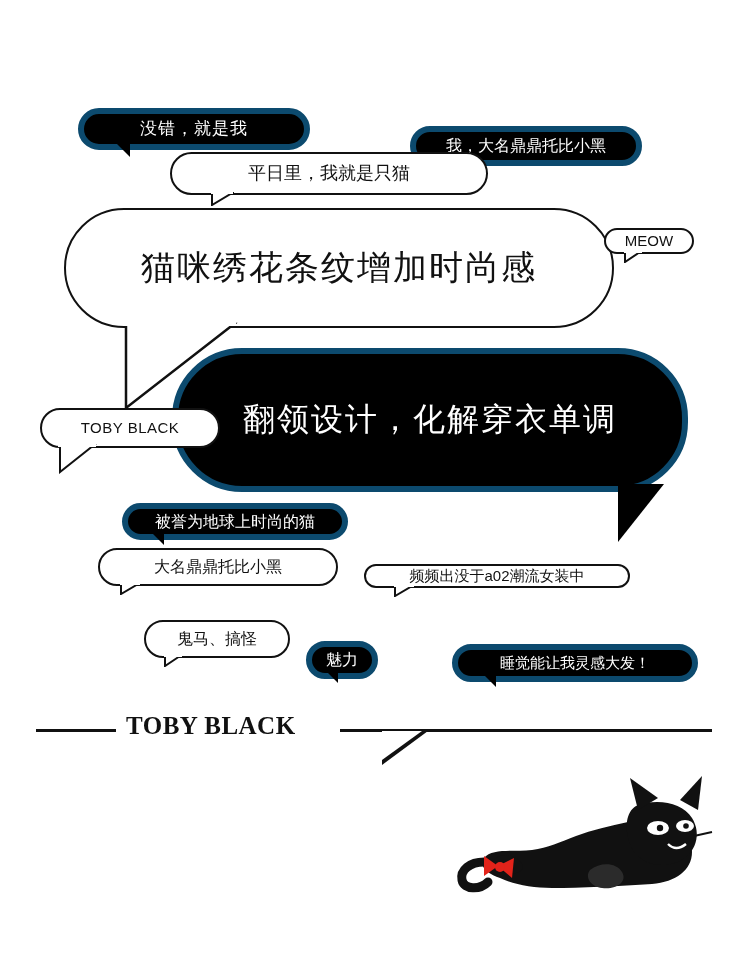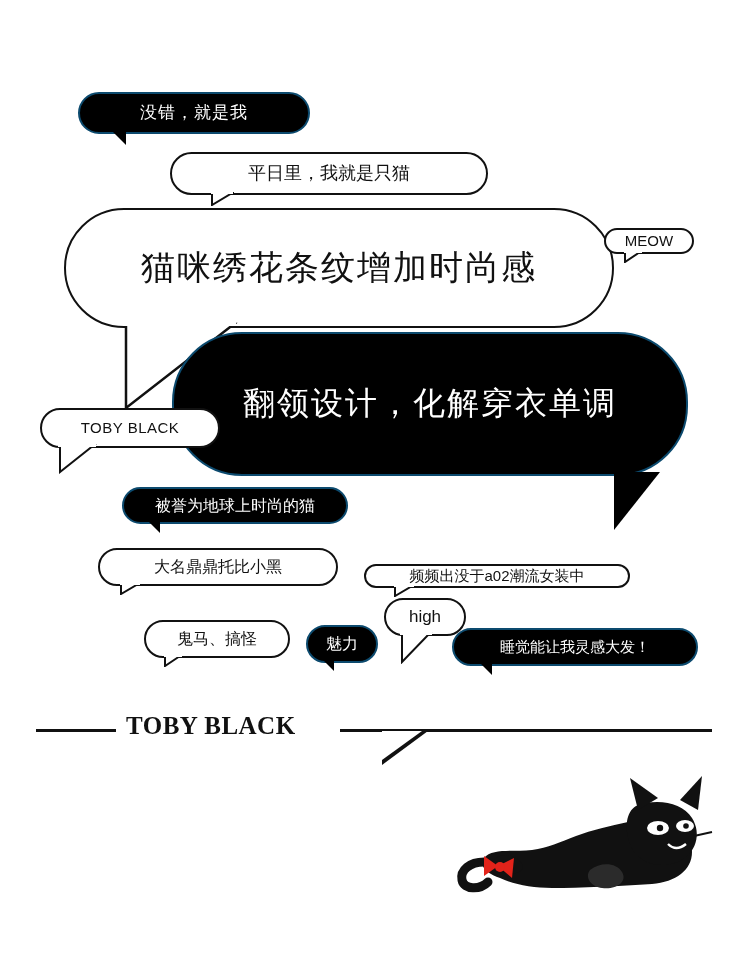--- a/index.html
+++ b/index.html
@@ -32,22 +32,23 @@
     white-space: nowrap;
     line-height: 1.1;
   }
   .bubble.light {
     background: #ffffff;
     border: 2px solid #111111;
     color: #111111;
   }
   .bubble.dark {
     background: #000000;
-    border: 2px solid #0c4a6e;
+    border: 6px solid #0c4a6e;
     color: #ffffff;
+    margin-top: 16px;
   }
   
   #b-yes {
     left: 78px; top: 92px;
     width: 232px; height: 42px;
     border-radius: 21px;
     font-size: 17px;
     letter-spacing: 1px;
   }
   #b-yes .tail-shape {
@@ -272,20 +273,24 @@
 </head>
 <body>
 
 <div class="stage">
 
   <div class="bubble dark" id="b-yes">
     <span>没错，就是我</span>
     <span class="tail-shape"></span>
   </div>
 
+  <div class="bubble dark" id="b-name">
+    <span>我，大名鼎鼎托比小黑</span>
+    <span class="tail-shape"></span>
+  </div>
 
   <div class="bubble light" id="b-main">
     <span>猫咪绣花条纹增加时尚感</span>
     <svg class="tail-line" viewBox="0 0 120 90">
       <path d="M4,2 L112,2 L4,86 Z" fill="#ffffff" stroke="#111111" stroke-width="2.5"></path>
       <rect x="2" y="0" width="112" height="4" fill="#ffffff"></rect>
     </svg>
   </div>
 
   <div class="bubble light" id="b-daily">
@@ -344,27 +349,20 @@
       <path d="M1,1 L16,1 L1,11 Z" fill="#ffffff" stroke="#111111" stroke-width="2"></path>
       <rect x="0" y="0" width="18" height="2" fill="#ffffff"></rect>
     </svg>
   </div>
 
   <div class="bubble dark" id="b-charm">
     <span>魅力</span>
     <span class="tail-shape"></span>
   </div>
 
-  <div class="bubble light" id="b-high">
-    <span>high</span>
-    <svg class="tail-line" viewBox="0 0 34 32">
-      <path d="M2,1 L30,1 L2,30 Z" fill="#ffffff" stroke="#111111" stroke-width="2"></path>
-      <rect x="0" y="0" width="32" height="3" fill="#ffffff"></rect>
-    </svg>
-  </div>
 
   <div class="bubble dark" id="b-famous">
     <span>睡觉能让我灵感大发！</span>
     <span class="tail-shape"></span>
   </div>
 
   <div class="brand-row">
     <div class="brand-rule left"></div>
     <div class="brand-name">TOBY BLACK</div>
     <div class="brand-rule right"></div>

